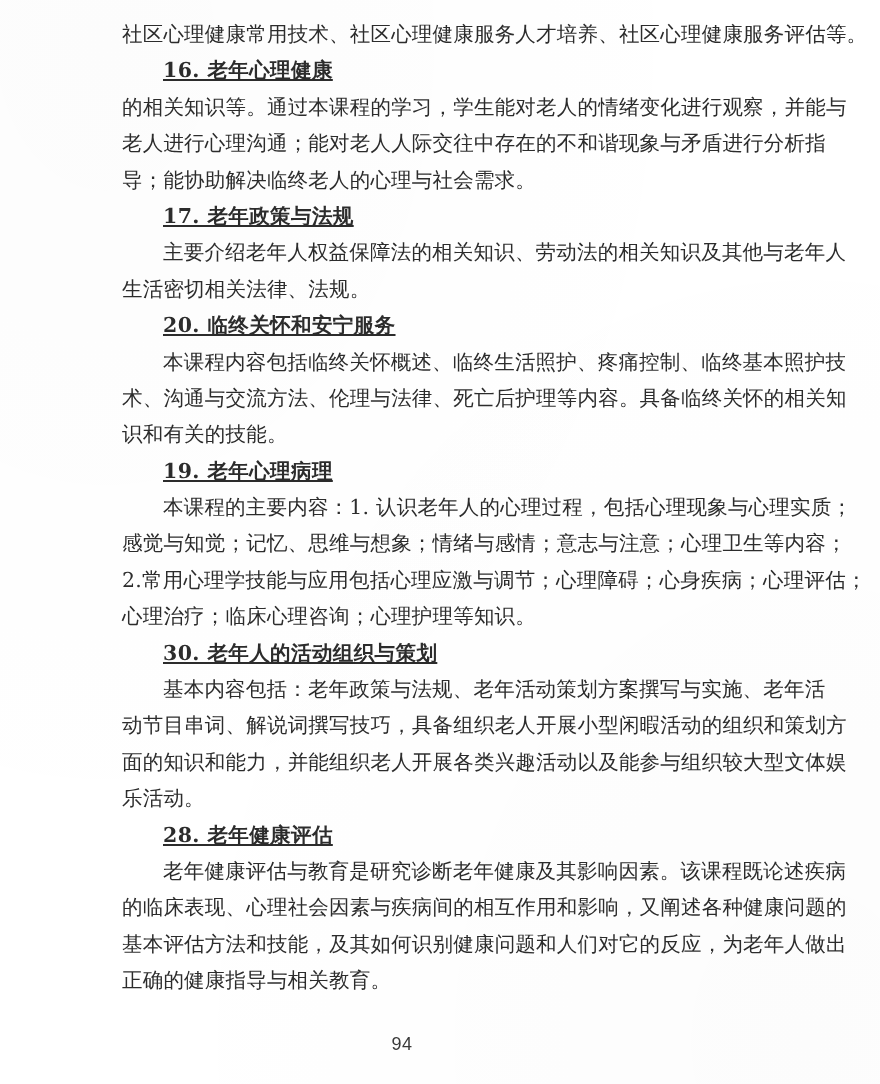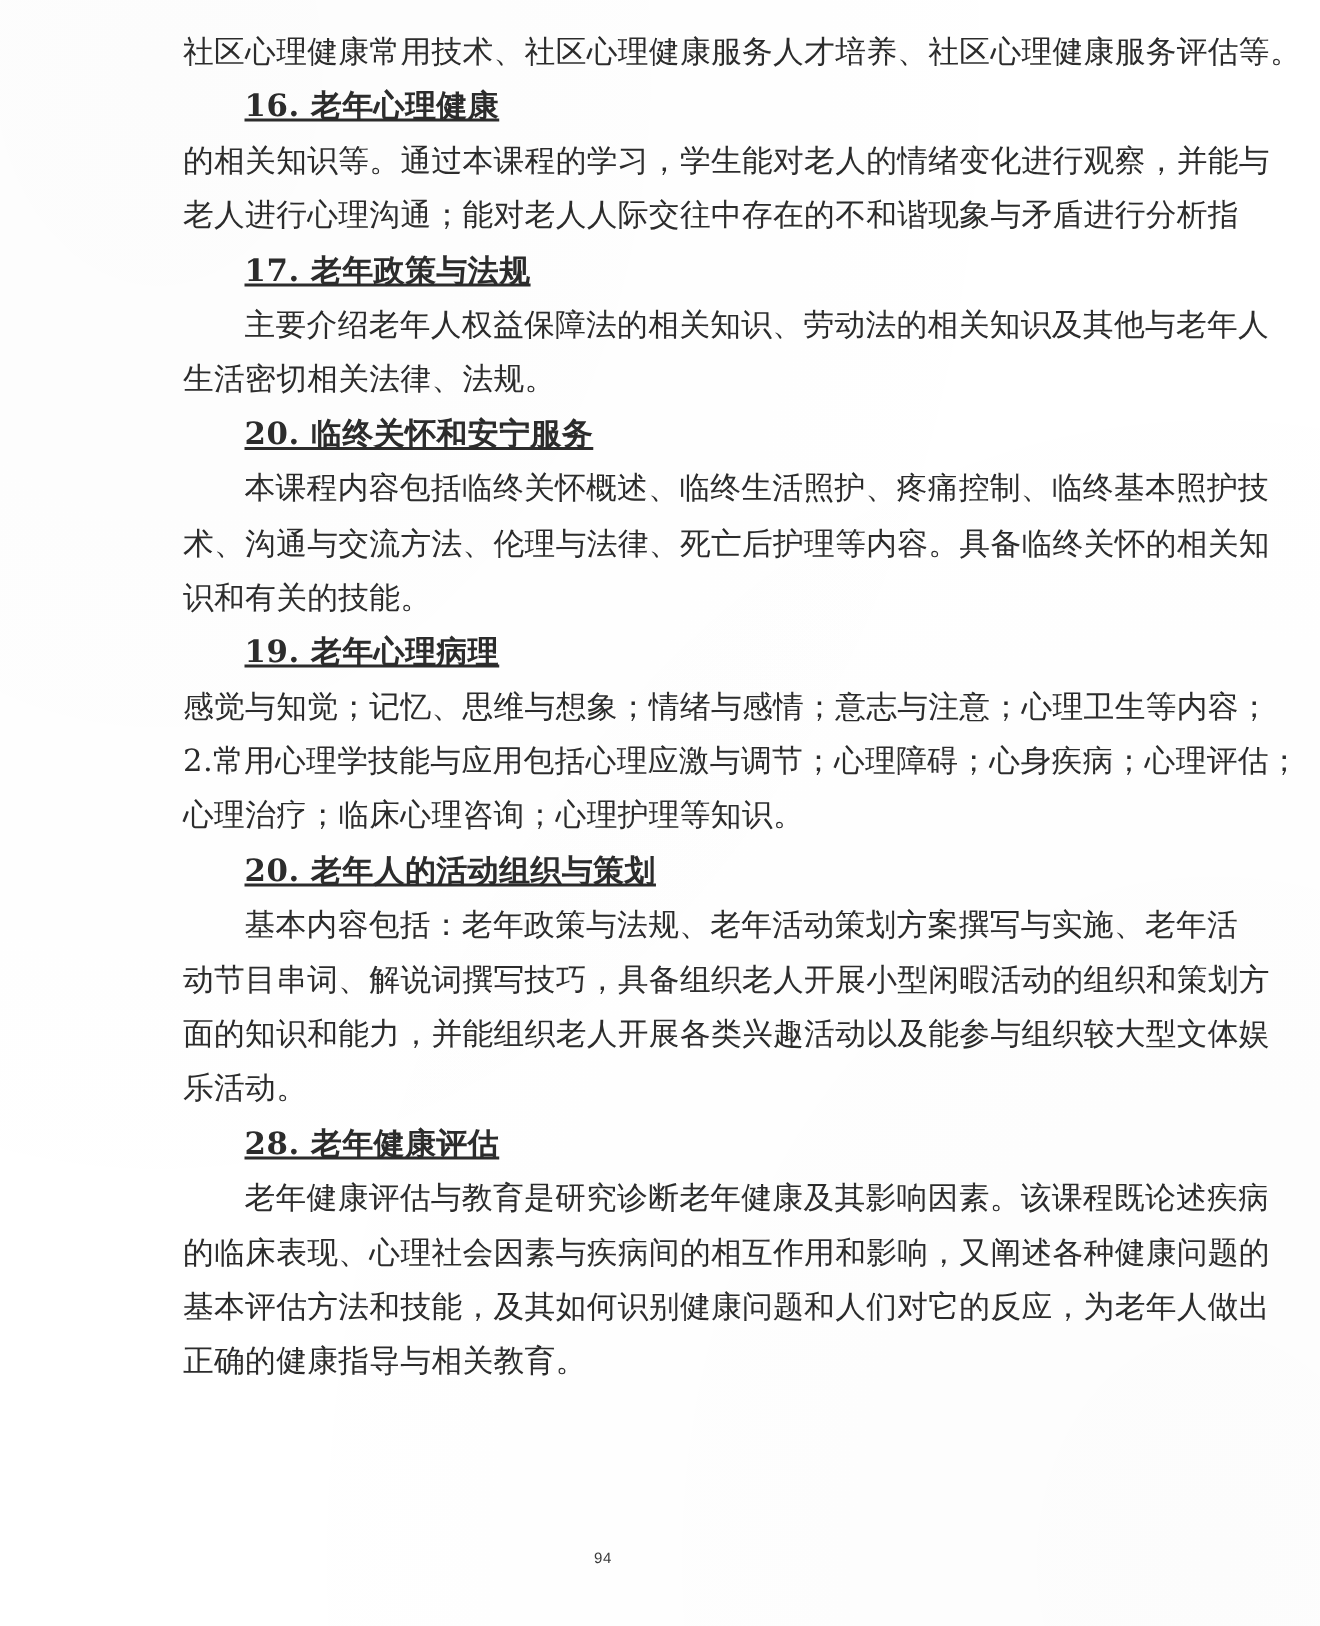--- a/index.html
+++ b/index.html
@@ -63,21 +63,21 @@
     text-decoration: underline;
   }
 
   .page-number {
     position: absolute;
     left: 0;
     top: 1034px;
     width: 804px;
     text-align: center;
     font-family: "Liberation Sans", sans-serif;
-    font-size: 10px;
+    font-size: 18px;
     color: #3a3a3a;
     letter-spacing: 0.5px;
   }
 
   
   .paper-tint {
     position: absolute;
     inset: 0;
     pointer-events: none;
     background:
@@ -198,20 +198,21 @@
         <span>象</span>
         <span>与</span>
         <span>矛</span>
         <span>盾</span>
         <span>进</span>
         <span>行</span>
         <span>分</span>
         <span>析</span>
         <span>指</span>
       </div>
+      <div class="doc-line">导；能协助解决临终老人的心理与社会需求。</div>
       <div class="doc-line heading">17. 老年政策与法规</div>
       <div class="doc-line indent">主要介绍老年人权益保障法的相关知识、劳动法的相关知识及其他与老年人</div>
       <div class="doc-line">生活密切相关法律、法规。</div>
       <div class="doc-line heading">20. 临终关怀和安宁服务</div>
       <div class="doc-line indent">本课程内容包括临终关怀概述、临终生活照护、疼痛控制、临终基本照护技</div>
       <div class="doc-line justify">
         <span>术</span>
         <span>、</span>
         <span>沟</span>
         <span>通</span>
@@ -242,20 +243,21 @@
         <span>终</span>
         <span>关</span>
         <span>怀</span>
         <span>的</span>
         <span>相</span>
         <span>关</span>
         <span>知</span>
       </div>
       <div class="doc-line">识和有关的技能。</div>
       <div class="doc-line heading">19. 老年心理病理</div>
+      <div class="doc-line indent">本课程的主要内容：1. 认识老年人的心理过程，包括心理现象与心理实质；</div>
       <div class="doc-line justify">
         <span>感</span>
         <span>觉</span>
         <span>与</span>
         <span>知</span>
         <span>觉</span>
         <span>；</span>
         <span>记</span>
         <span>忆</span>
         <span>、</span>
@@ -320,21 +322,21 @@
         <span>疾</span>
         <span>病</span>
         <span>；</span>
         <span>心</span>
         <span>理</span>
         <span>评</span>
         <span>估</span>
         <span>；</span>
       </div>
       <div class="doc-line">心理治疗；临床心理咨询；心理护理等知识。</div>
-      <div class="doc-line heading">20. 老年人的活动组织与策划</div>
+      <div class="doc-line heading">30. 老年人的活动组织与策划</div>
       <div class="doc-line indent">基本内容包括：老年政策与法规、老年活动策划方案撰写与实施、老年活</div>
       <div class="doc-line justify">
         <span>动</span>
         <span>节</span>
         <span>目</span>
         <span>串</span>
         <span>词</span>
         <span>、</span>
         <span>解</span>
         <span>说</span>

